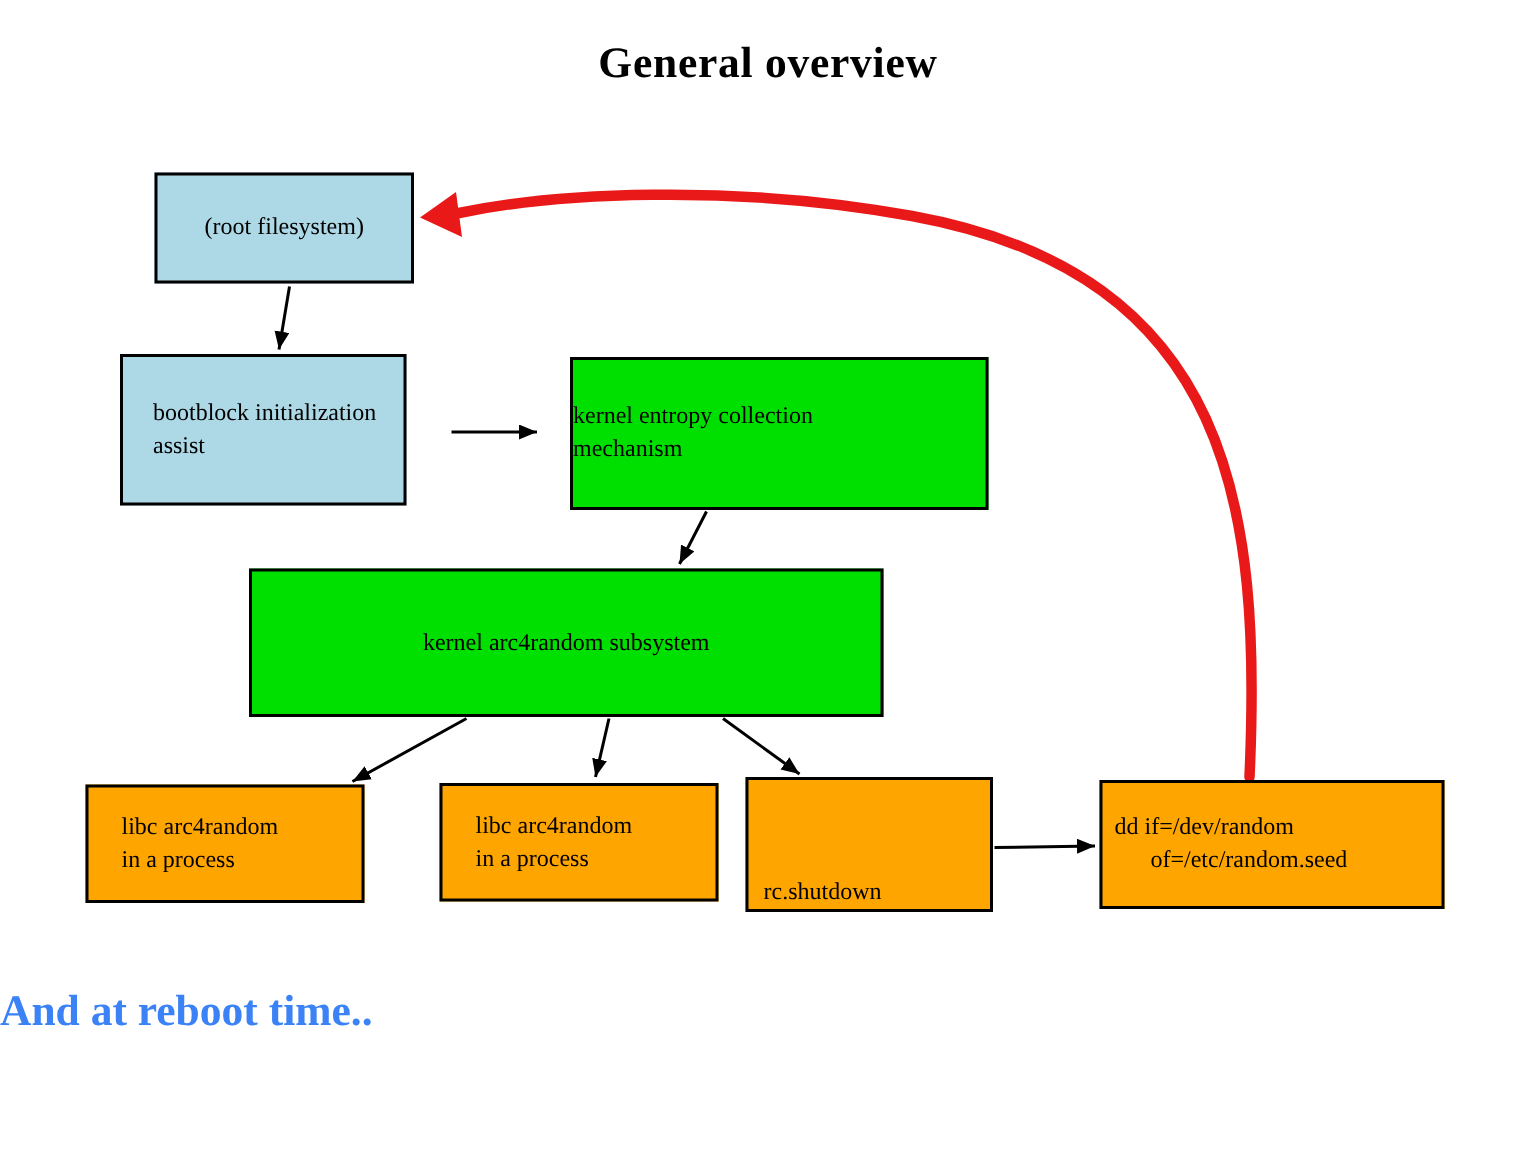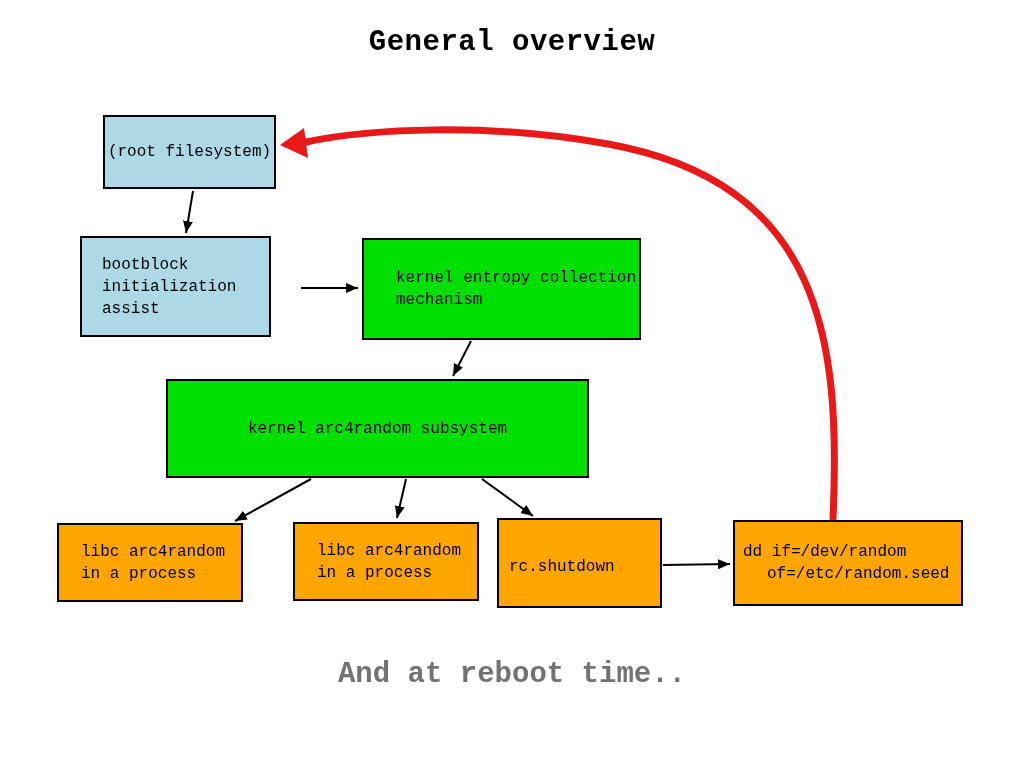--- a/index.html
+++ b/index.html
@@ -1,41 +1,41 @@
 <!DOCTYPE html>
 <html><head>
 <meta charset="utf-8">
 <style>
   html,body{margin:0;padding:0;background:#ffffff;}
   #stage{
     position:relative;width:1024px;height:768px;background:#ffffff;overflow:hidden;
-    font-family:Liberation Mono, monospace;color:#000;
+    font-family:Liberation Serif, serif;color:#000;
   }
   #title{
     position:absolute;left:0;top:26px;width:1024px;text-align:center;
     font-size:29px;font-weight:700;letter-spacing:0.5px;
   }
   #caption{
-    position:absolute;left:0;top:658px;width:1024px;text-align:center;
-    font-size:29px;font-weight:700;color:#737373;
+    position:absolute;left:0;top:658px;width:1024px;text-align:left;
+    font-size:29px;font-weight:700;color:#3b82f6;
   }
   .box{
     position:absolute;box-sizing:border-box;border:2px solid #000;
     font-size:16px;line-height:22px;display:flex;flex-direction:column;justify-content:center;
   }
   .blue{background:#add8e6;}
   .green{background:#00e000;}
   .orange{background:#ffa500;}
   #box-disk{left:103px;top:115px;width:173px;height:74px;text-align:center;}
   #box-bootblock{left:80px;top:236px;width:191px;height:101px;padding-left:20px;}
-  #box-entropy{left:362px;top:238px;width:279px;height:102px;padding-left:32px;}
+  #box-entropy{left:380px;top:238px;width:279px;height:102px;}
   #box-subsystem{left:166px;top:379px;width:423px;height:99px;text-align:center;}
   #box-libc1{left:57px;top:523px;width:186px;height:79px;padding-left:22px;}
   #box-libc2{left:293px;top:522px;width:186px;height:79px;padding-left:22px;}
-  #box-rcshutdown{left:497px;top:518px;width:165px;height:90px;padding:8px 0 0 10px;justify-content:center;}
+  #box-rcshutdown{left:497px;top:518px;width:165px;height:90px;padding:8px 0 0 10px;justify-content:flex-end;}
   #box-dd{left:733px;top:520px;width:230px;height:86px;padding-left:8px;justify-content:center;}
   #box-dd .indent{margin-left:24px;}
   svg#arrows{position:absolute;left:0;top:0;width:1024px;height:768px;pointer-events:none;}
 </style>
 </head>
 <body>
 
 <div id="stage">
 
   <div id="title">General overview</div>

